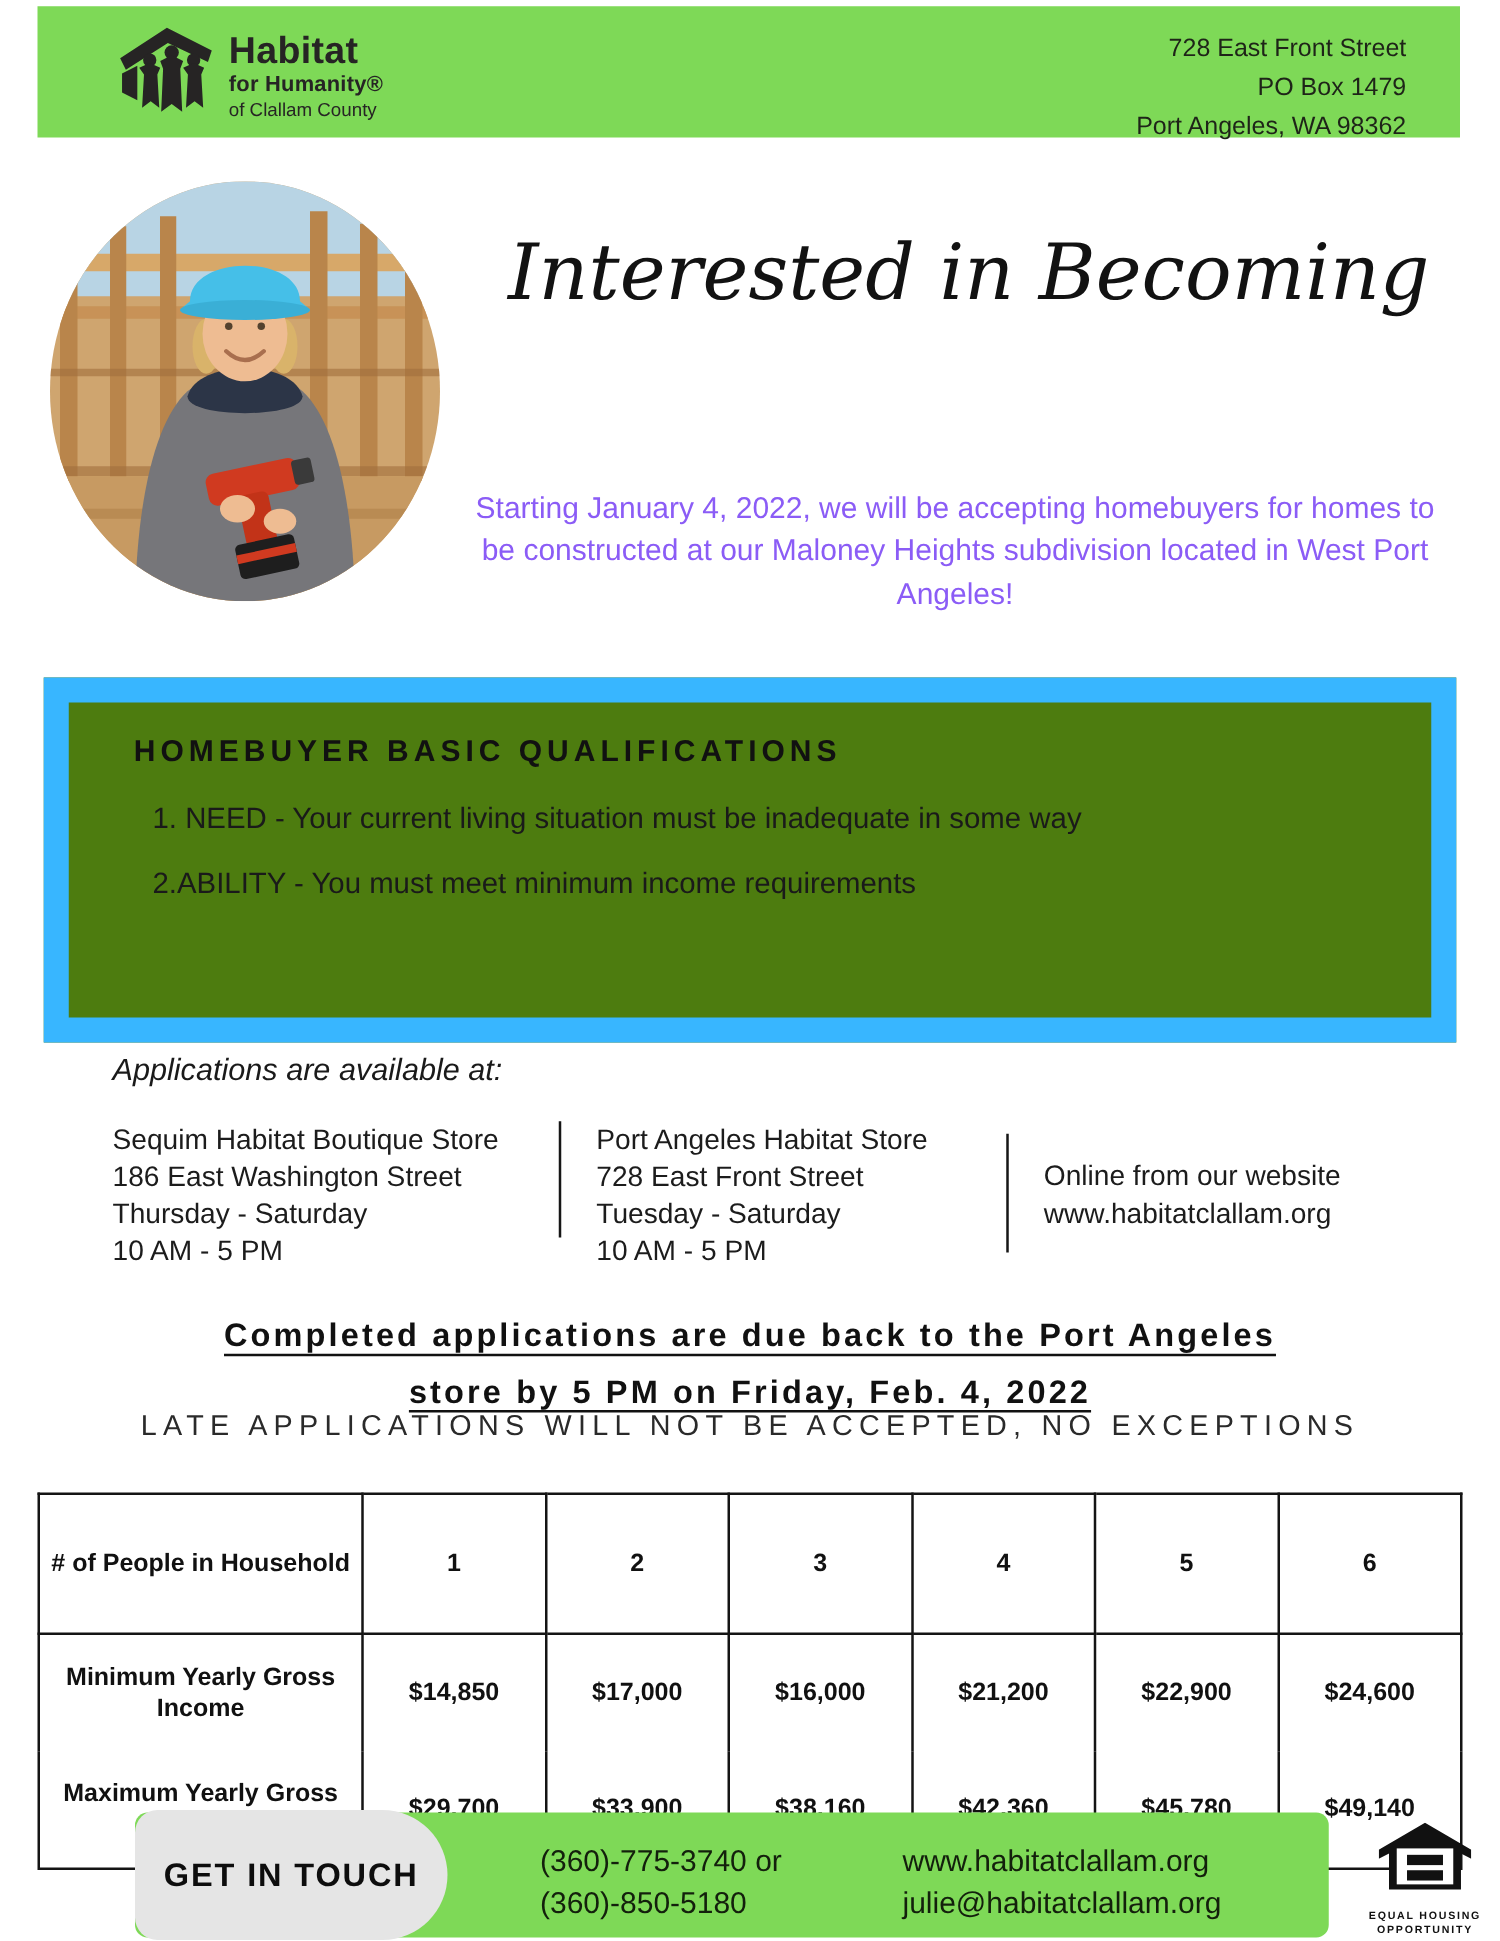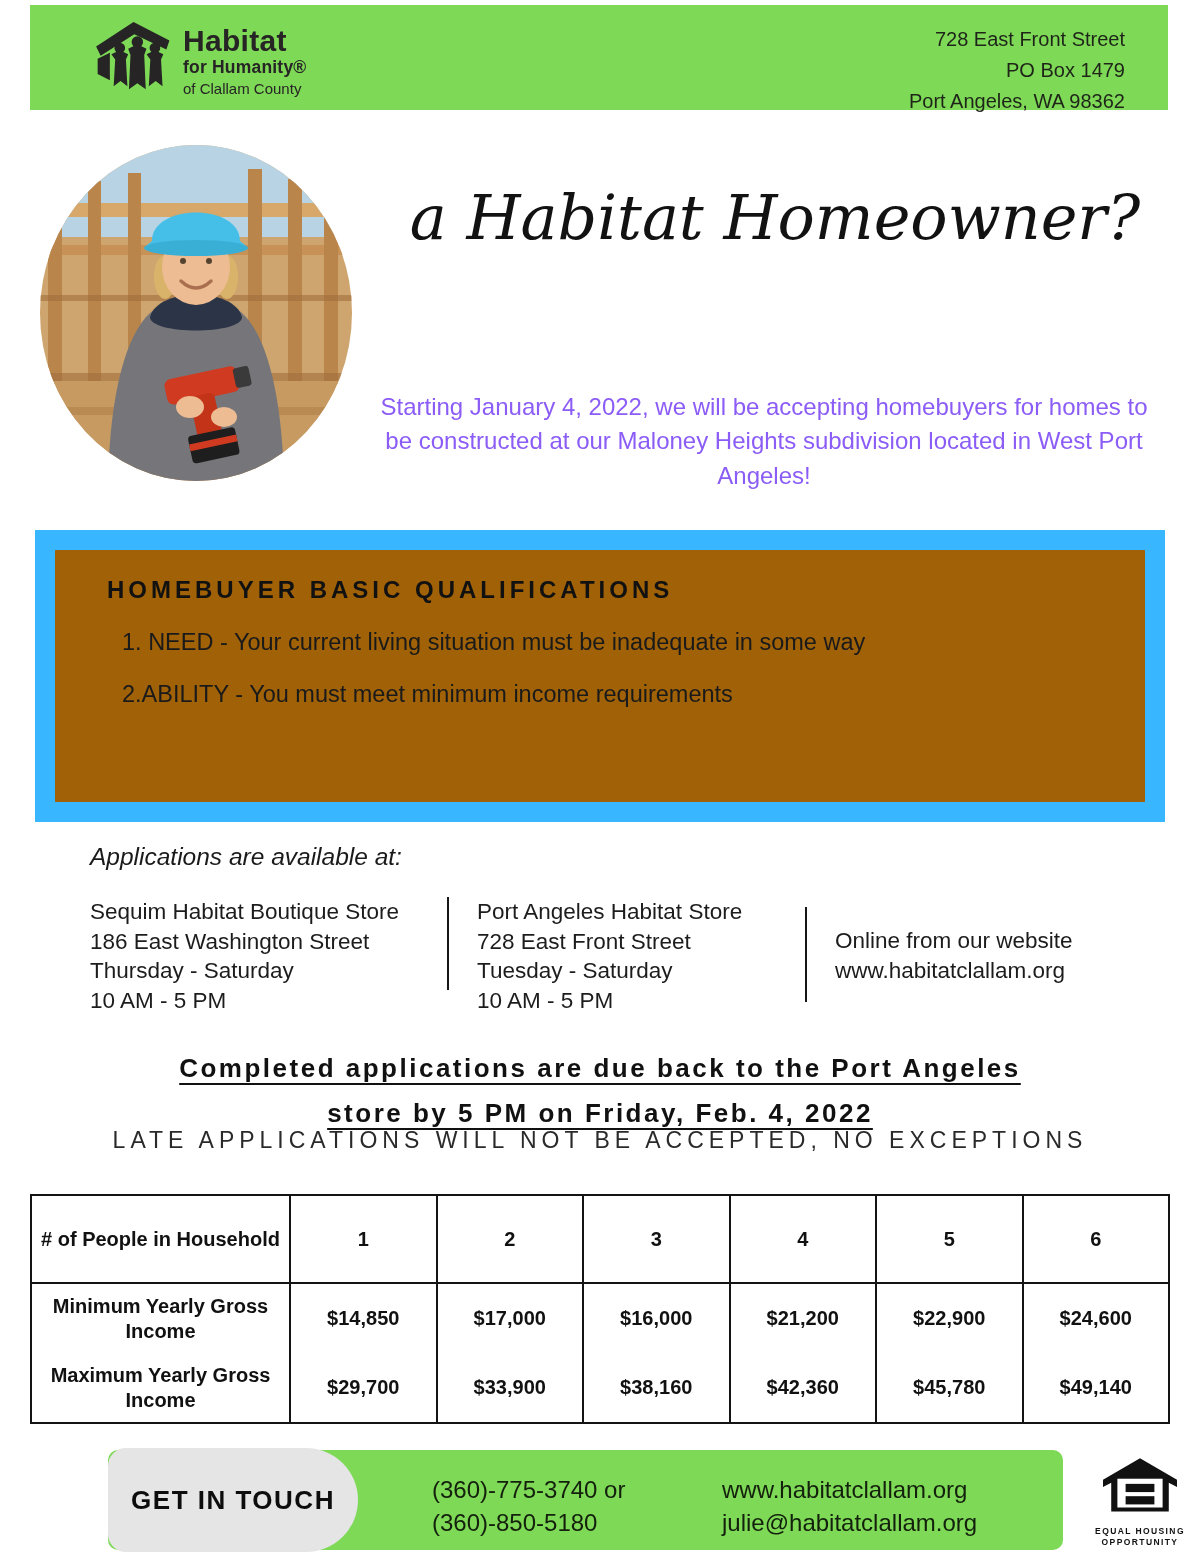--- a/index.html
+++ b/index.html
@@ -14,22 +14,22 @@
   .logo-name{font-size:30px;font-weight:bold;line-height:1;letter-spacing:.3px;}
   .logo-sub{font-size:17.5px;font-weight:bold;line-height:1;margin-top:3px;letter-spacing:.2px;}
   .logo-sub2{font-size:15px;line-height:1;margin-top:4px;}
   .header-address{position:absolute;right:43px;top:19px;text-align:right;font-size:20px;line-height:1.55;color:#1e2418;}
   
   .photo{position:absolute;left:40px;top:145px;width:312px;height:336px;border-radius:50%;overflow:hidden;}
   .title{position:absolute;left:385px;top:172px;width:780px;text-align:center;
          font-family:"DejaVu Serif", serif;font-style:italic;font-size:62px;line-height:1.47;color:#121212;}
   .intro{position:absolute;left:370px;top:390px;width:788px;text-align:center;font-size:24px;line-height:1.43;color:#8b5cf6;}
   
-  .qual-box{position:absolute;left:35px;top:530px;width:1130px;height:292px;box-sizing:border-box;
-            border:20px solid #38B6FF;background:#a16207;padding:26px 26px 0 32px;}
+  .qual-box{position:absolute;left:35px;top:542px;width:1130px;height:292px;box-sizing:border-box;
+            border:20px solid #38B6FF;background:#4d7c0f;padding:26px 26px 0 32px;}
   .qual-heading{font-size:24px;font-weight:bold;letter-spacing:4px;color:#111;padding-left:20px;}
   .qual-list{margin-top:12px;width:992px;line-height:52px;font-size:23.5px;color:#1a1a1a;padding-left:35px;}
   .qual-item{padding-left:30px;text-indent:-30px;}
   
   .avail-heading{position:absolute;left:90px;top:843px;font-size:24.5px;font-style:italic;color:#1a1a1a;}
   .loc{position:absolute;font-size:22.5px;line-height:29.5px;color:#1c1c1c;}
   .loc1{left:90px;top:897px;}
   .loc2{left:477px;top:897px;}
   .loc3{left:835px;top:926px;}
   .vdiv{position:absolute;width:2px;background:#161616;}
@@ -37,21 +37,21 @@
   .vdiv2{left:805px;top:907px;height:95px;}
   
   .deadline{position:absolute;left:100px;top:1046px;width:1000px;text-align:center;
             font-size:26px;font-weight:bold;letter-spacing:2.5px;line-height:45px;color:#111;}
   .deadline span{text-decoration:underline;text-decoration-thickness:2px;text-underline-offset:6px;}
   .late-warning{position:absolute;left:0;top:1127px;width:1200px;text-align:center;
                 font-size:23px;letter-spacing:5px;color:#2a2a2a;}
   
   .income{position:absolute;left:30px;top:1194px;width:1140px;border-collapse:collapse;
           font-size:20px;font-weight:bold;color:#111;table-layout:fixed;}
-  .income th,.income td{text-align:center;vertical-align:middle;padding:4px 8px;}
+  .income th,.income td{text-align:center;vertical-align:middle;padding:16px 8px;}
   .income th{border:2.5px solid #141414;height:78px;line-height:1.35;}
   .income td{border-left:2.5px solid #141414;border-right:2.5px solid #141414;border-top:0;border-bottom:0;height:61px;line-height:1.25;}
   .income{border:2.5px solid #141414;}
   .income .rowhead{width:241px;}
   
   .footer-green{position:absolute;left:108px;top:1450px;width:955px;height:100px;background:#7ED957;border-radius:10px;}
   .cta-pill{position:absolute;left:108px;top:1448px;width:250px;height:104px;background:#e5e5e5;
             border-radius:18px 52px 52px 18px;display:flex;align-items:center;justify-content:center;
             font-size:26px;font-weight:bold;letter-spacing:1.5px;color:#0d0d0d;}
   .footer-phones{position:absolute;left:432px;top:1473px;font-size:24px;line-height:33px;color:#13200c;}
@@ -131,21 +131,21 @@
       <rect x="148" y="250" width="25" height="42" rx="5" fill="#c23318"></rect>
       <rect x="138" y="288" width="48" height="28" rx="4" fill="#1e1e1e"></rect>
       <rect x="138" y="296" width="48" height="7" fill="#d03a20"></rect>
     </g>
     <ellipse cx="150" cy="262" rx="14" ry="11" fill="#eebc92"></ellipse>
     <ellipse cx="184" cy="272" rx="13" ry="10" fill="#eebc92"></ellipse>
   </svg>
 </div>
 
 <div class="title">
-  <div>a Habitat Homeowner?</div>
+  <div>Interested in Becoming</div>
 </div>
 
 <div class="intro">Starting January 4, 2022, we will be accepting homebuyers for homes to be constructed at our Maloney Heights subdivision located in West Port Angeles!</div>
 
 <div class="qual-box">
   <div class="qual-heading">HOMEBUYER BASIC QUALIFICATIONS</div>
   <div class="qual-list">
     <div class="qual-item">1. NEED - Your current living situation must be inadequate in some way</div>
     <div class="qual-item">2.ABILITY - You must meet minimum income requirements</div>
   </div>

